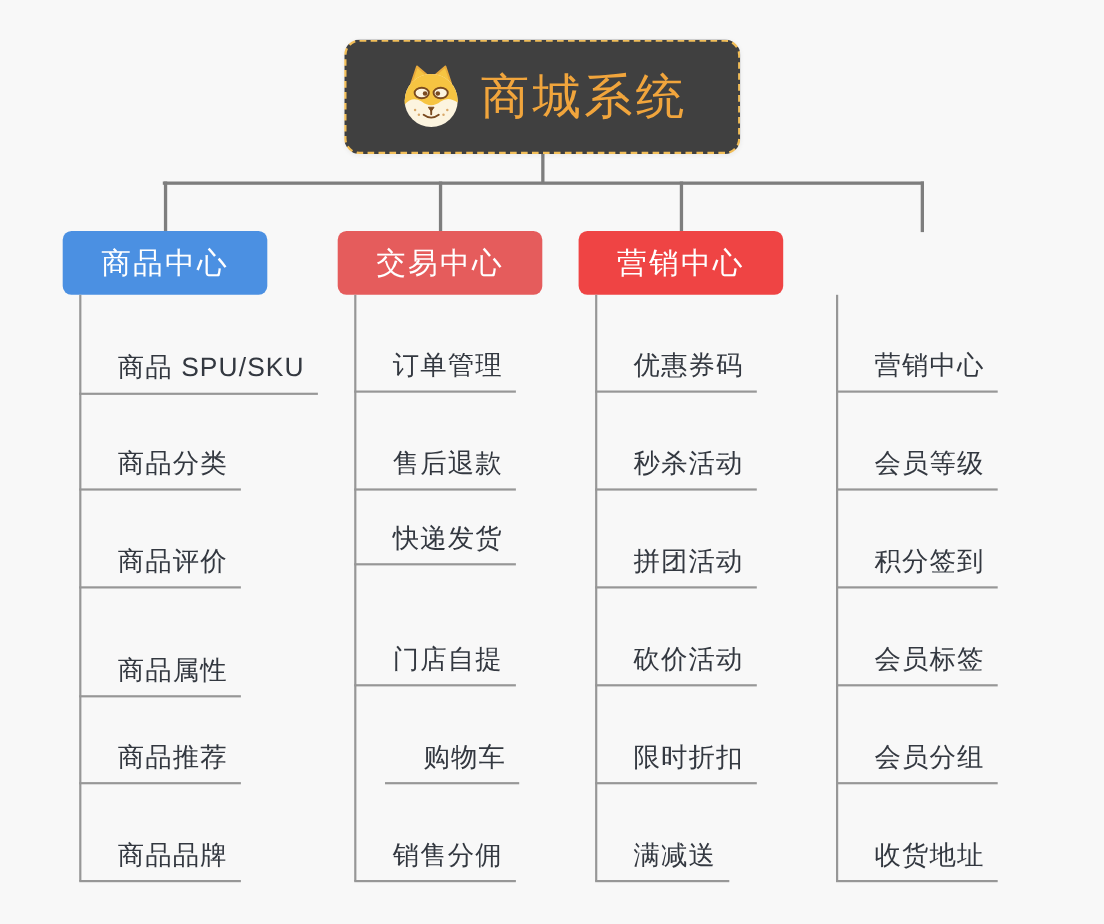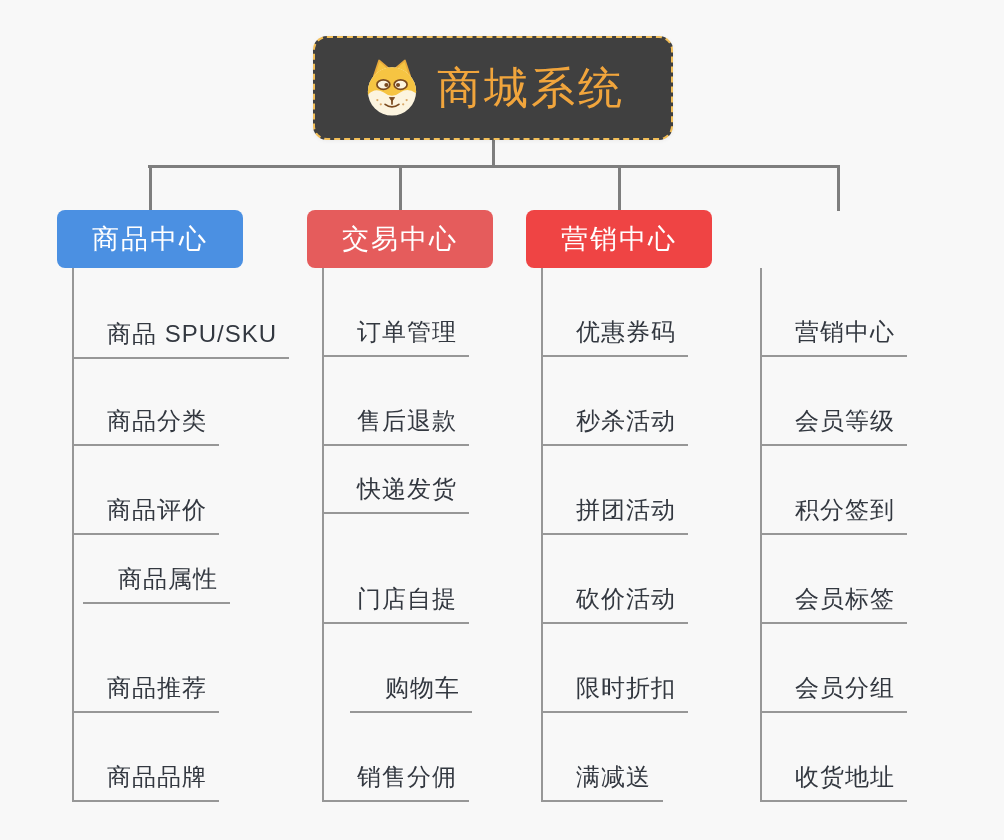--- a/index.html
+++ b/index.html
@@ -108,21 +108,21 @@
   <div class="trunk" style="left: 72px; top: 268px; height: 533px;"></div>
 <div class="leaf" style="left: 72px; top: 311px;">
       <span>商品 SPU/SKU</span>
     </div>
     <div class="leaf" style="left: 72px; top: 398px;">
       <span>商品分类</span>
     </div>
     <div class="leaf" style="left: 72px; top: 487px;">
       <span>商品评价</span>
     </div>
-    <div class="leaf" style="left: 72px; top: 556px; margin-left: 11px;">
+    <div class="leaf" style="left: 72px; top: 586px;">
       <span>商品属性</span>
     </div>
     <div class="leaf" style="left: 72px; top: 665px;">
       <span>商品推荐</span>
     </div>
     <div class="leaf" style="left: 72px; top: 754px;">
       <span>商品品牌</span>
     </div>
   <div class="drop" style="left: 398.5px;"></div>
   <div class="branch-node" style="left: 307px; background: rgb(229, 92, 92);">

